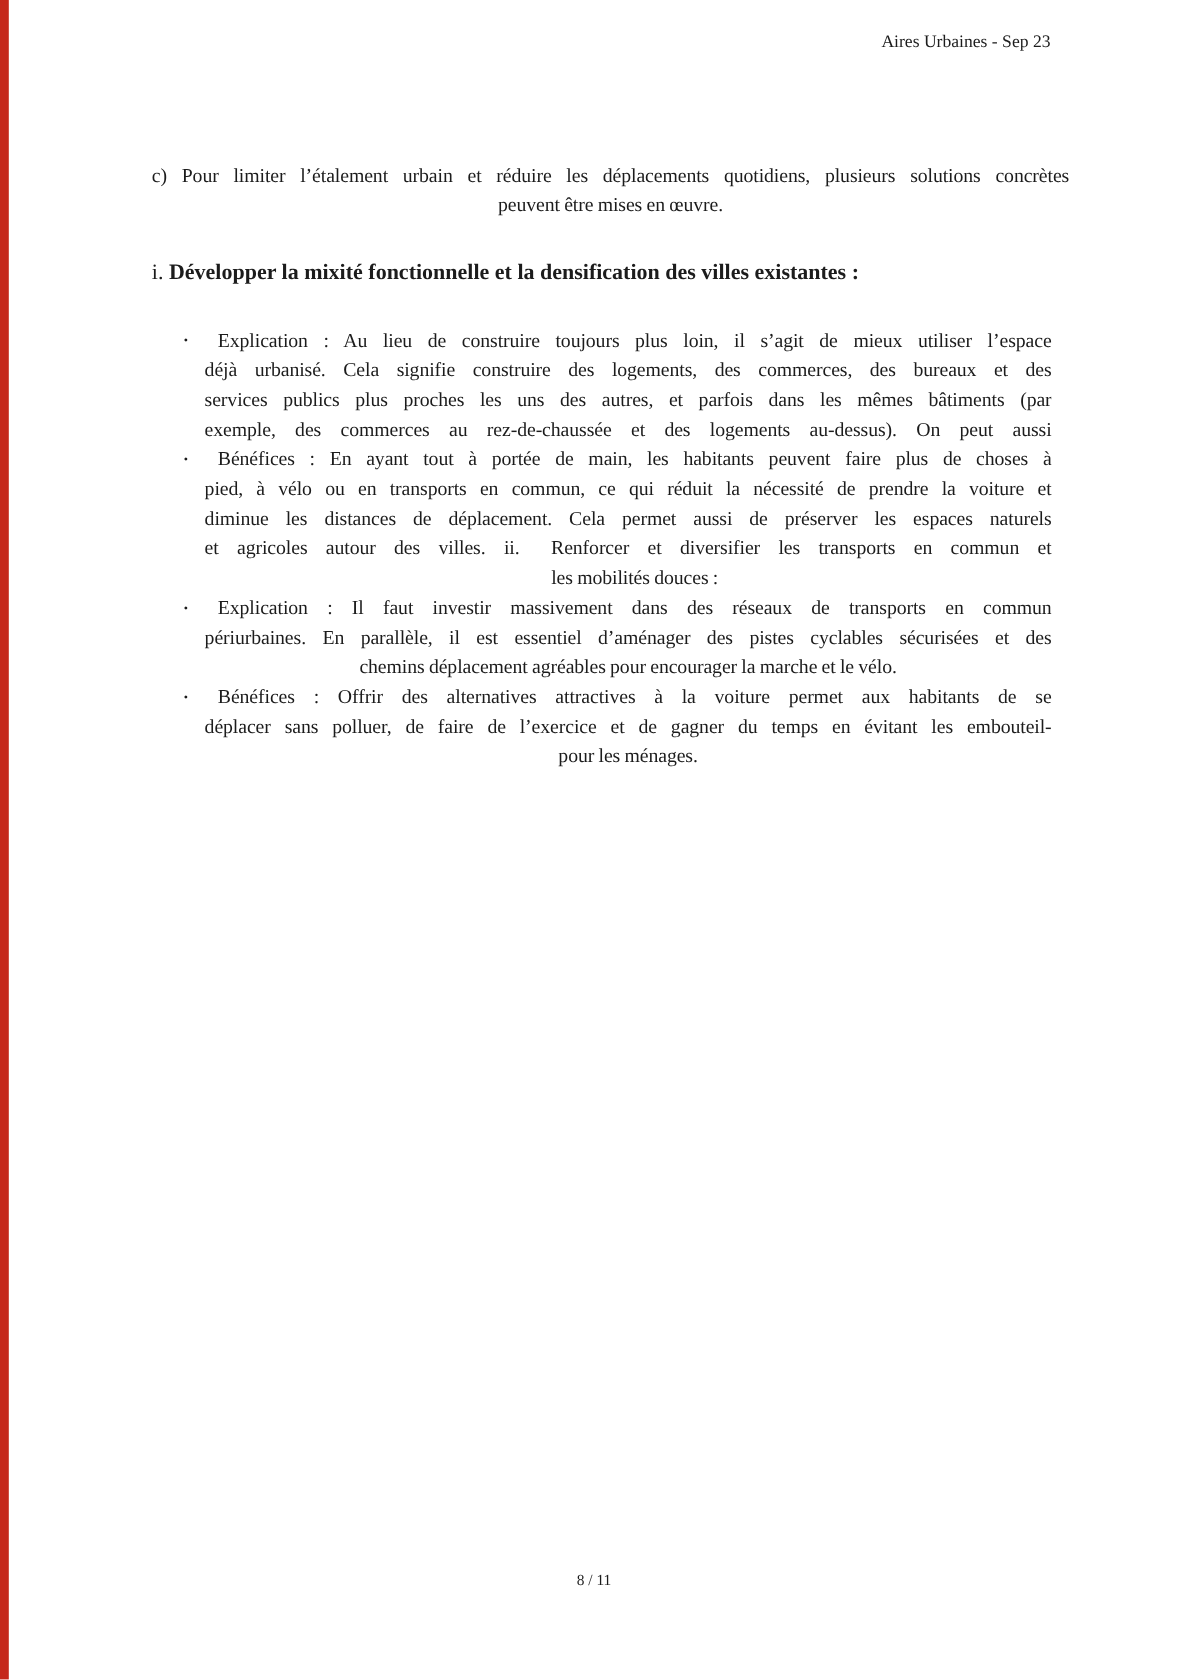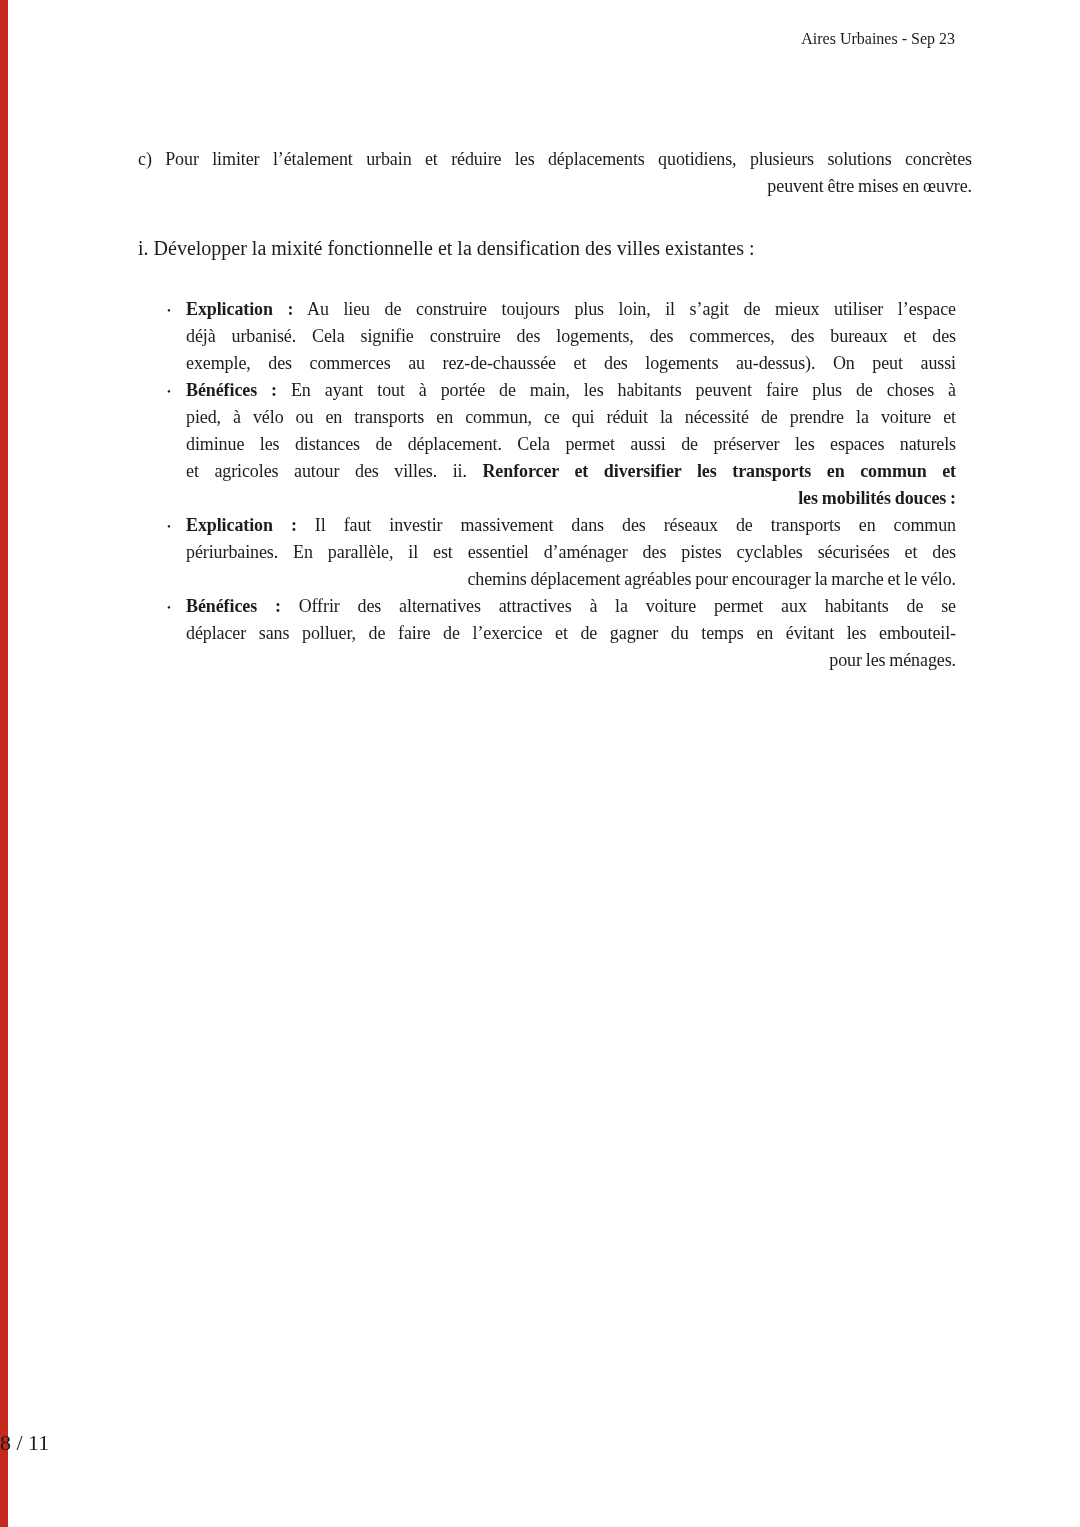--- a/index.html
+++ b/index.html
@@ -34,21 +34,21 @@
   }
   .heading {
     position: absolute;
     top: 234px;
     left: 138px;
     width: 840px;
     font-size: 20px;
     line-height: 28px;
     white-space: nowrap;
   }
-  .heading .b { font-weight: normal; }
+  .heading .b { font-weight: bold; }
   .list {
     position: absolute;
     top: 296px;
     left: 167px;
     width: 790px;
   }
   .item { display: flex; }
   .marker {
     width: 19px;
     font-size: 11px;
@@ -57,33 +57,34 @@
     flex: 0 0 19px;
   }
   .ltext { width: 770px; }
   .tline {
     font-size: 18px;
     line-height: 27px;
     letter-spacing: -0.1px;
     word-spacing: -0.5px;
     max-height: 27px;
     overflow: hidden;
-    text-align: right;
+    text-align: center;
   }
   .tline.just {
     text-align: justify;
     text-align-last: justify;
   }
-  .tline .b { font-weight: bold; }
+  .tline .b { font-weight: normal; margin-left: 12px; }
   .footer {
     position: absolute;
     top: 1430px;
     left: 0;
     width: 100%;
-    font-size: 22px;
+    text-align: center;
+    font-size: 14px;
   }
 </style>
 </head>
 <body>
 
 <div class="page">
   <div class="accent"></div>
 
   <div class="header">Aires Urbaines - Sep 23</div>
 
@@ -93,20 +94,21 @@
     </div>
 
   <div class="heading"><span>i. </span><span class="b">Développer la mixité fonctionnelle et la densification des villes existantes :</span></div>
 
   <div class="list">
     <div class="item">
       <div class="marker">•</div>
       <div class="ltext">
           <div class="tline just"><span class="b">Explication :</span><span> Au lieu de construire toujours plus loin, il s’agit de mieux utiliser l’espace</span></div>
           <div class="tline just"><span>déjà urbanisé. Cela signifie construire des logements, des commerces, des bureaux et des</span></div>
+          <div class="tline just"><span>services publics plus proches les uns des autres, et parfois dans les mêmes bâtiments (par</span></div>
           <div class="tline just"><span>exemple, des commerces au rez-de-chaussée et des logements au-dessus). On peut aussi</span></div>
         </div>
     </div>
     <div class="item">
       <div class="marker">•</div>
       <div class="ltext">
           <div class="tline just"><span class="b">Bénéfices :</span><span> En ayant tout à portée de main, les habitants peuvent faire plus de choses à</span></div>
           <div class="tline just"><span>pied, à vélo ou en transports en commun, ce qui réduit la nécessité de prendre la voiture et</span></div>
           <div class="tline just"><span>diminue les distances de déplacement. Cela permet aussi de préserver les espaces naturels</span></div>
           <div class="tline just"><span>et agricoles autour des villes. ii. </span><span class="b">Renforcer et diversifier les transports en commun et</span></div>

